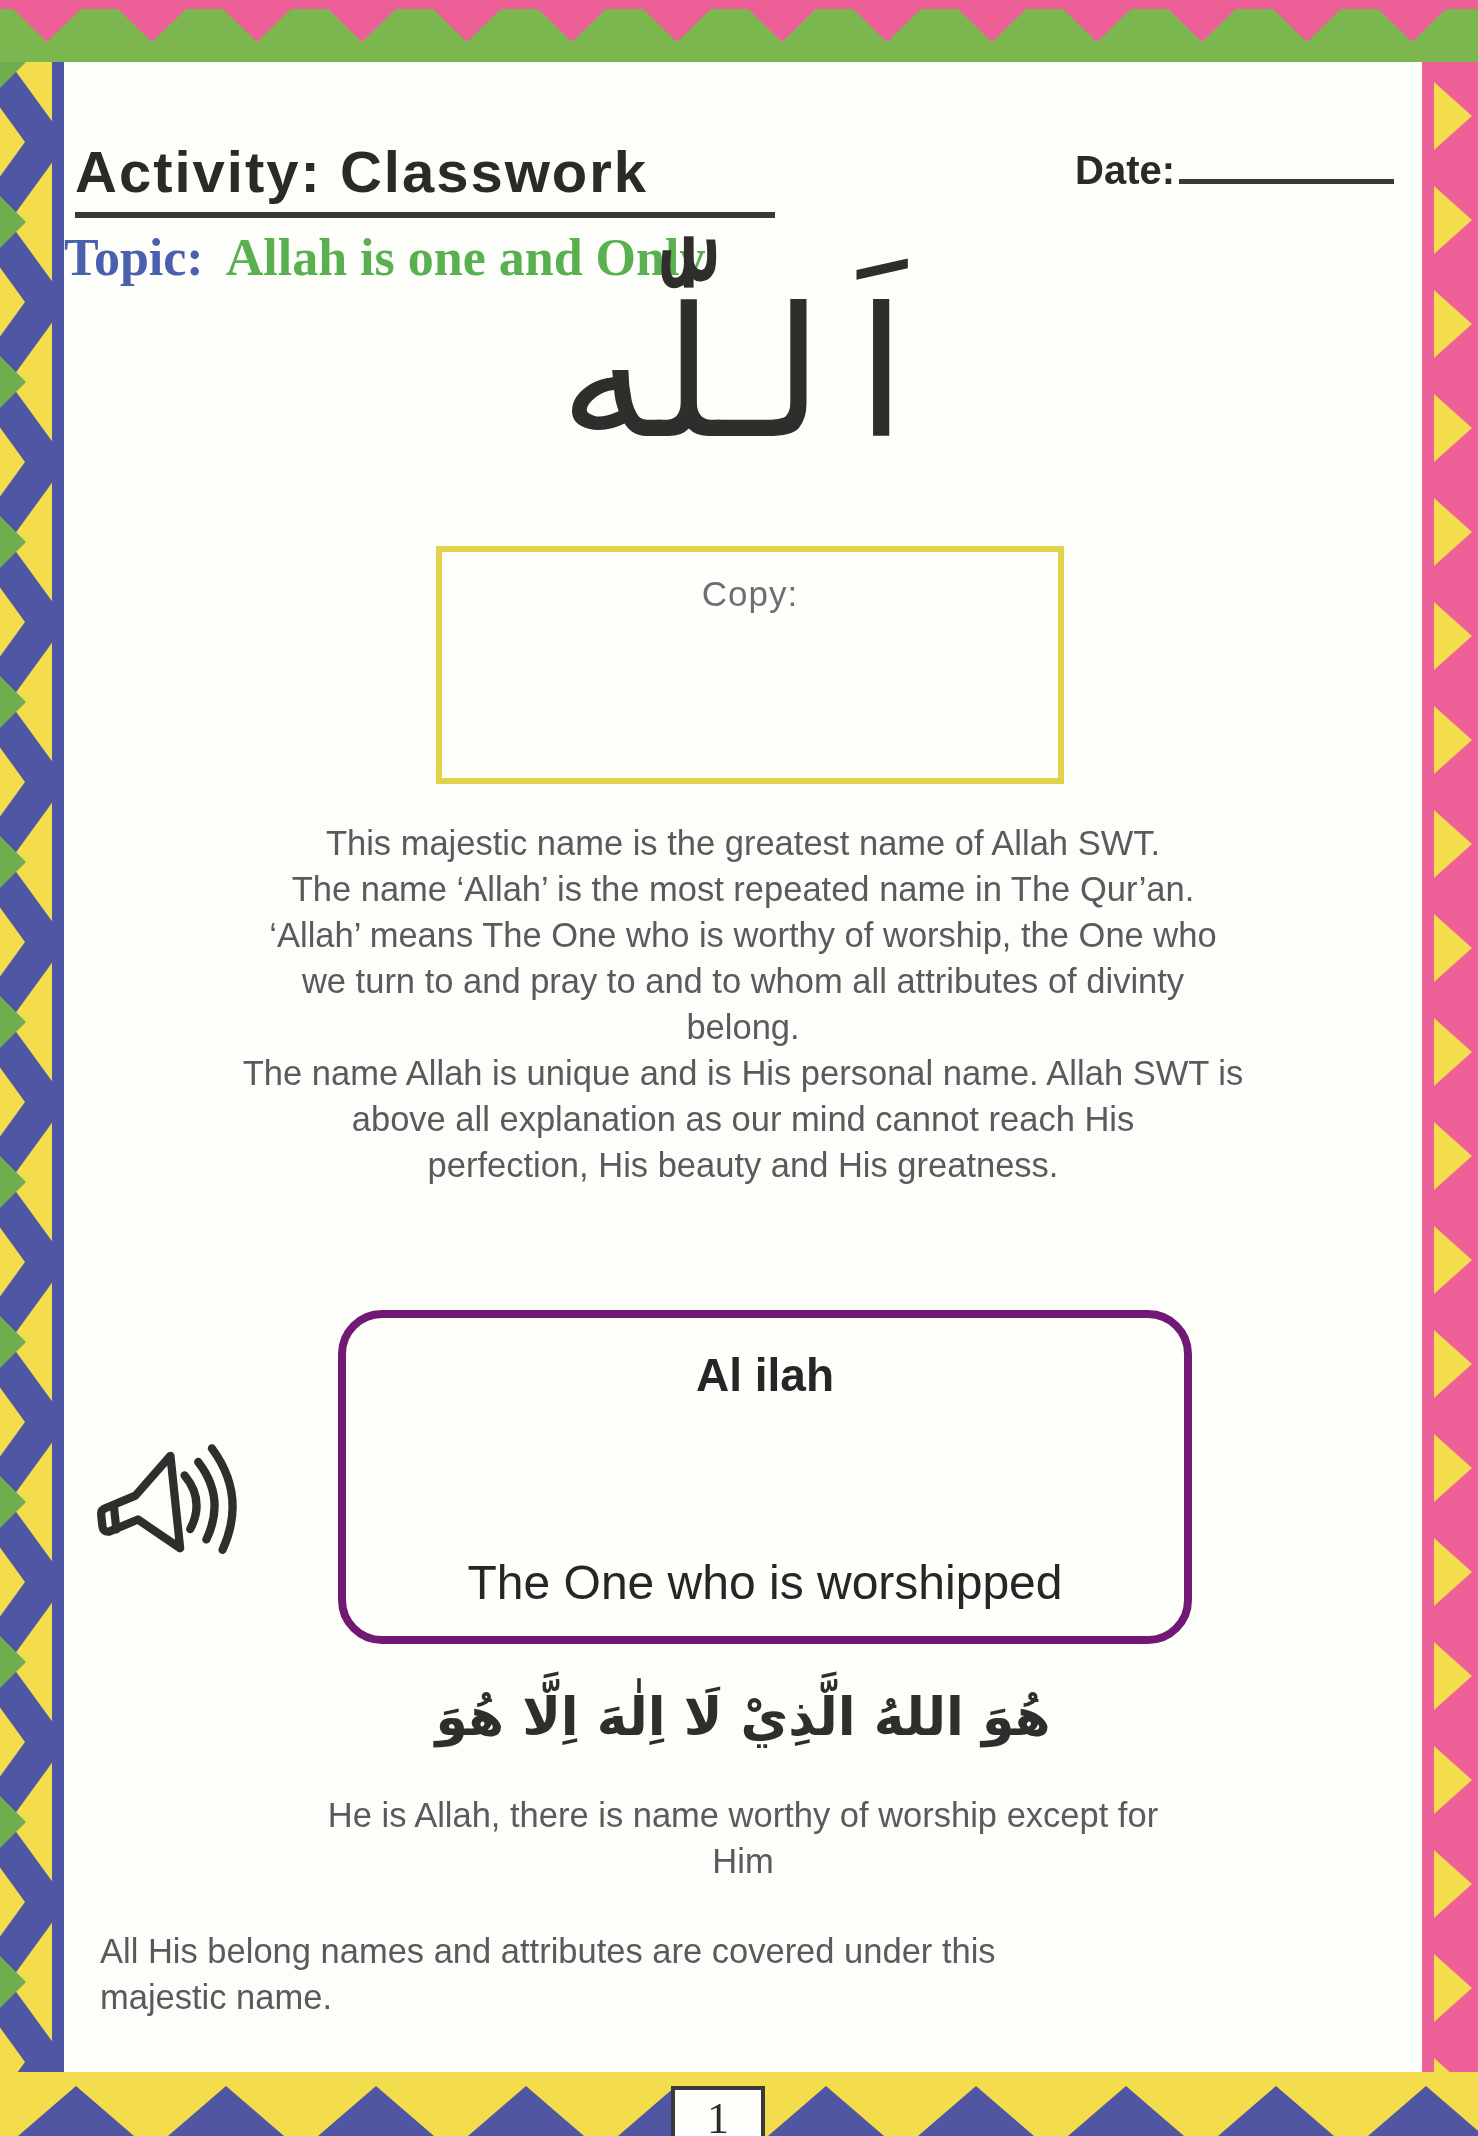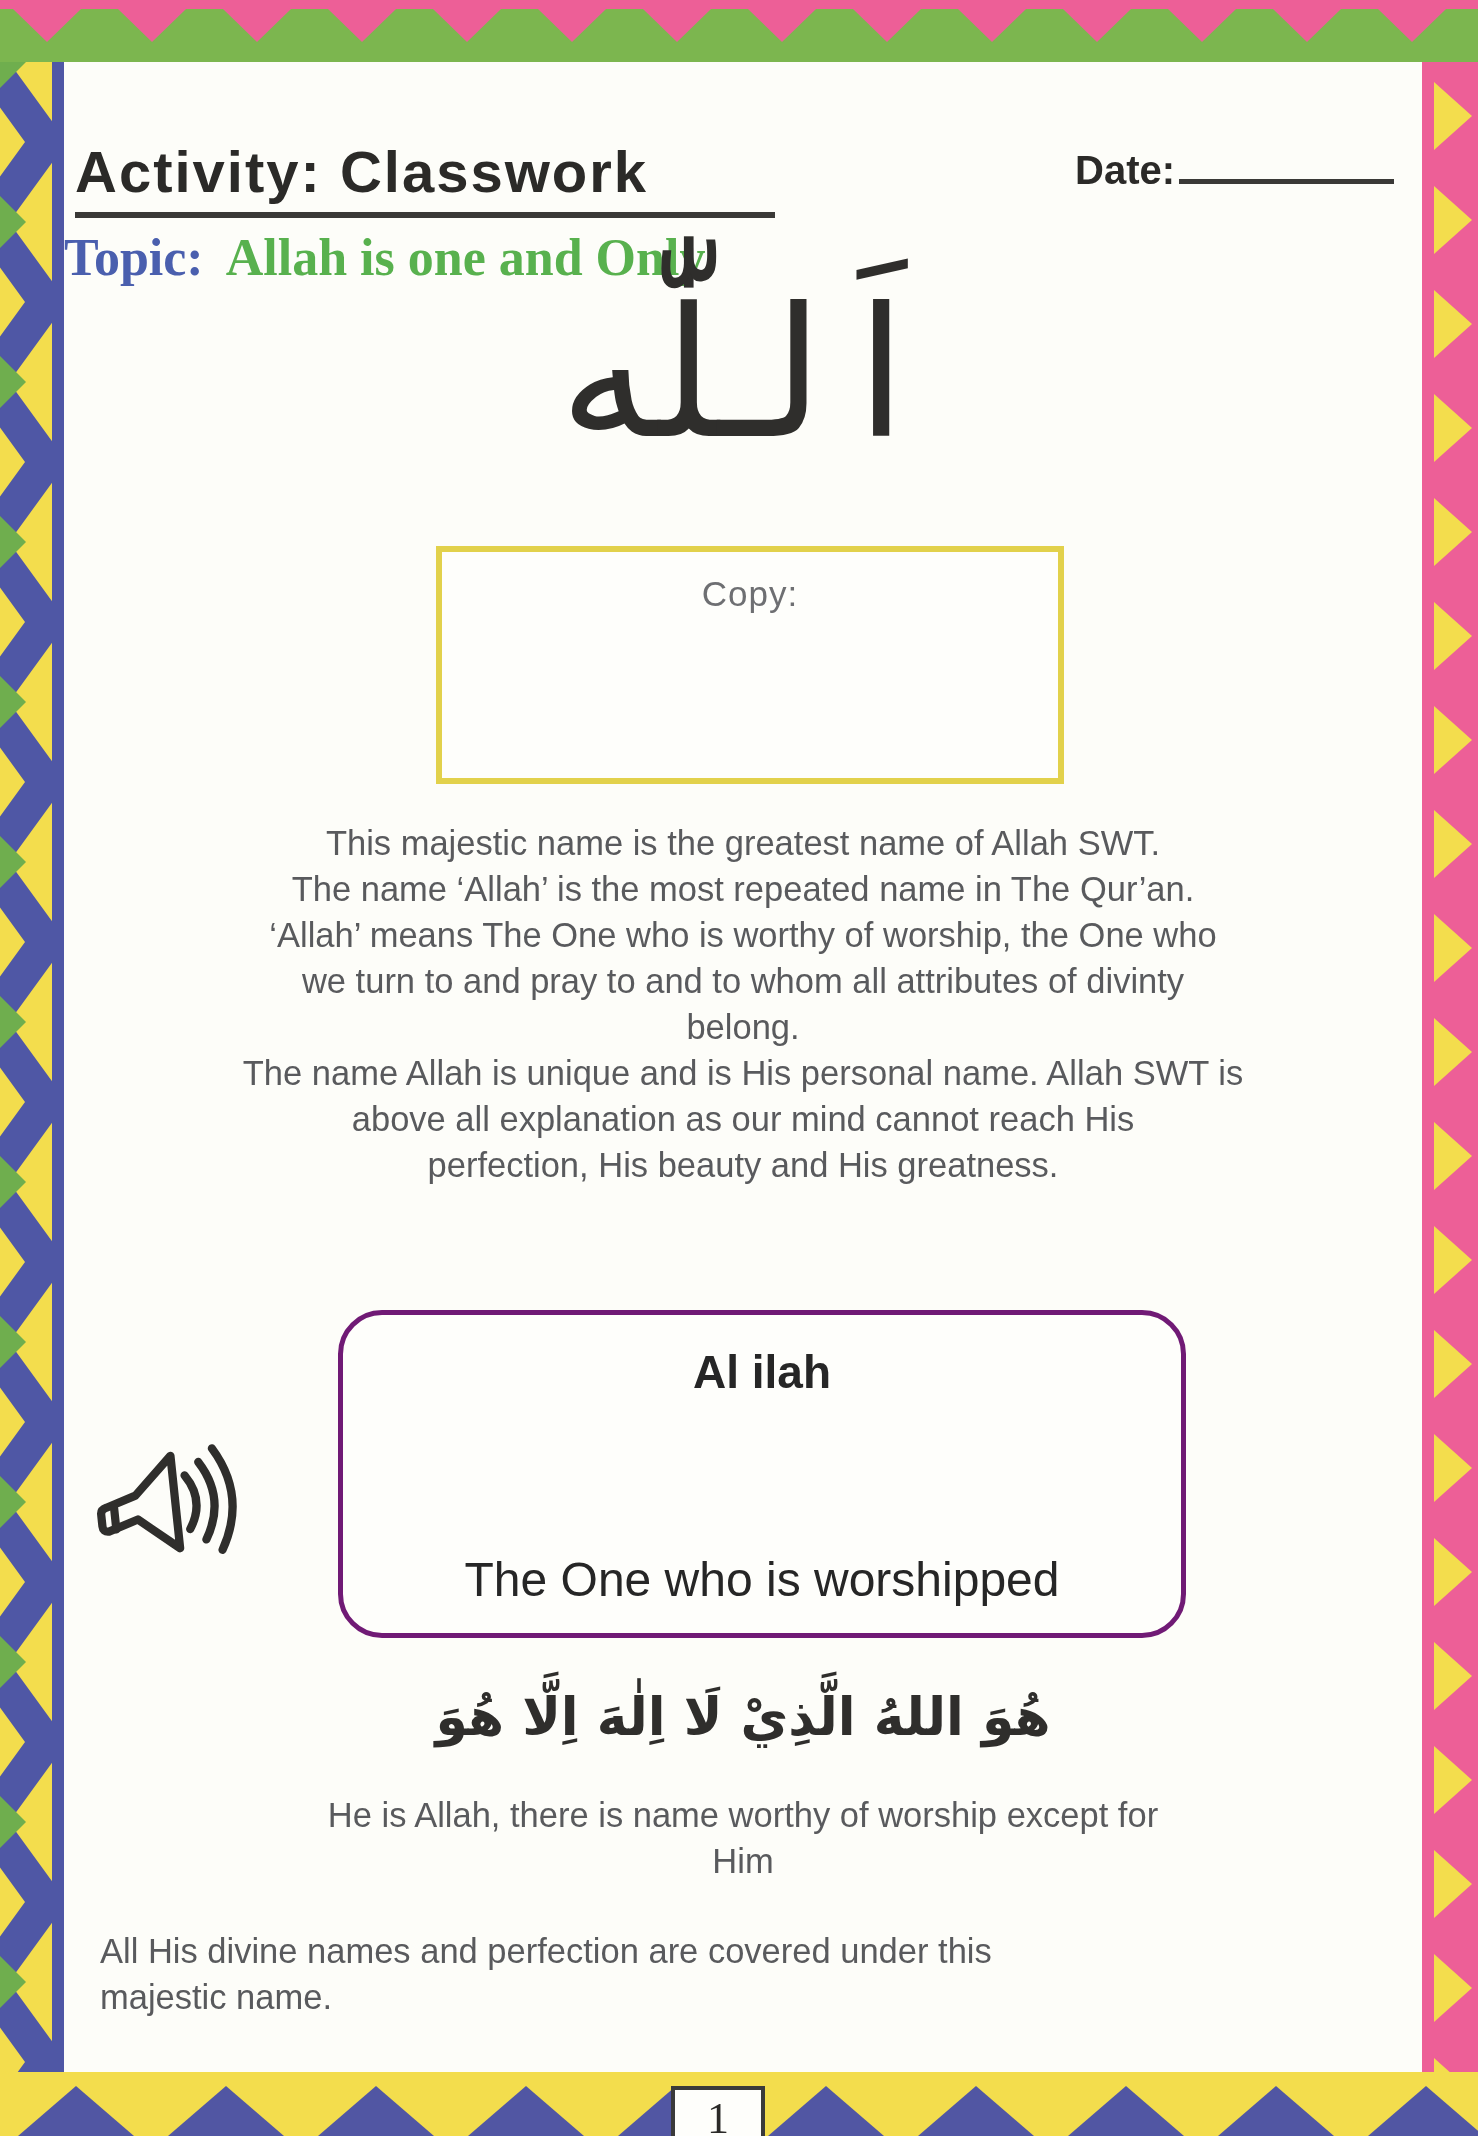--- a/index.html
+++ b/index.html
@@ -58,21 +58,21 @@
   .body-text{
     color:#595a5d;font-size:34.5px;line-height:46px;
     white-space:pre-line;
   }
   #intro-paragraph{left:64px;top:820px;width:1358px;text-align:center;}
 
   
   #speaker-icon{left:88px;top:1412px;width:165px;height:175px;}
   #name-card{
     left:338px;top:1310px;width:838px;height:318px;
-    border:5px solid #701a75;border-radius:44px;background:#fefefb;
+    border:8px solid #701a75;border-radius:44px;background:#fefefb;
   }
   #card-name{
     margin-top:30px;text-align:center;
     font-weight:700;font-size:46px;color:#262626;
   }
   #card-meaning{
     position:absolute;left:0;bottom:26px;width:100%;text-align:center;
     font-weight:400;font-size:48px;color:#262626;
   }
 
@@ -179,20 +179,20 @@
 
   <div id="name-card" class="abs">
     <div id="card-name">Al ilah</div>
     <div id="card-meaning">The One who is worshipped</div>
   </div>
 
   <div id="verse-arabic" class="abs" dir="rtl">هُوَ اللهُ الَّذِيْ لَا اِلٰهَ اِلَّا هُوَ</div>
   <div id="verse-translation" class="abs body-text">He is Allah, there is name worthy of worship except for
 Him</div>
 
-  <div id="closing-paragraph" class="abs body-text">All His divine names and perfection are covered under this
+  <div id="closing-paragraph" class="abs body-text">All His belong names and attributes are covered under this
 majestic name.</div>
 
   <div id="page-number-box" class="abs">
     <span>1</span>
   </div>
 
 </div>
 
 </body></html>

